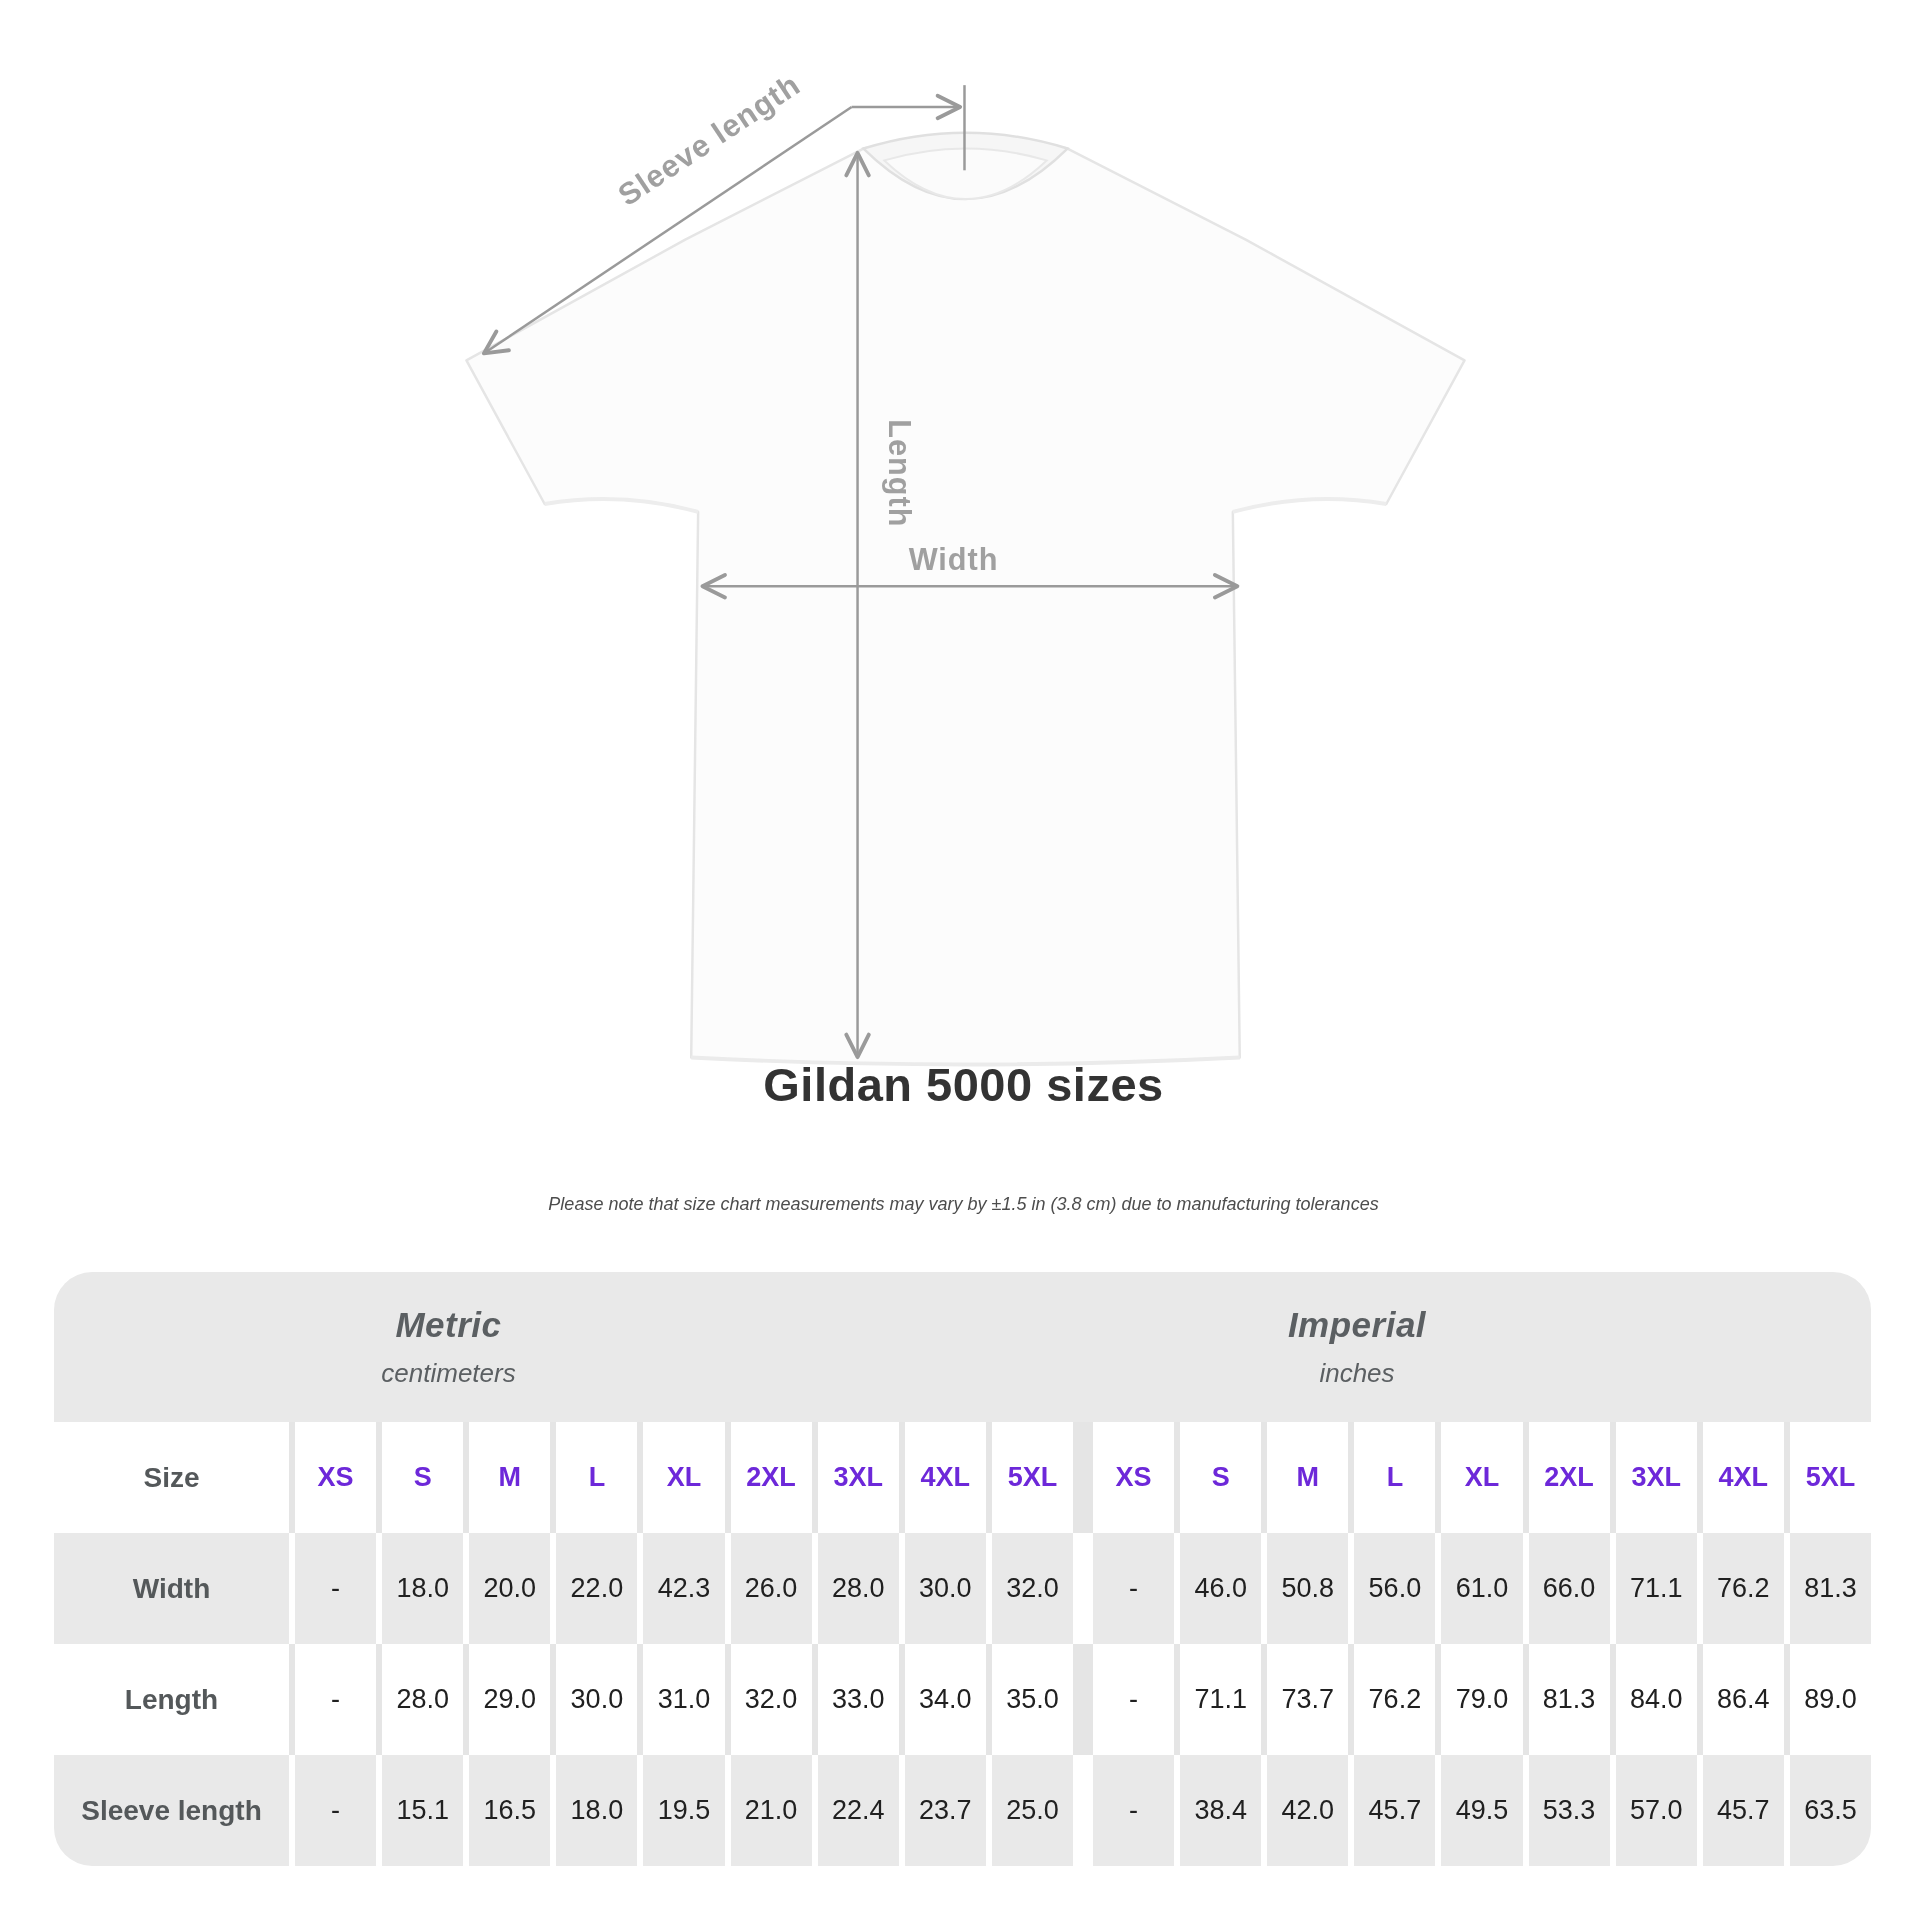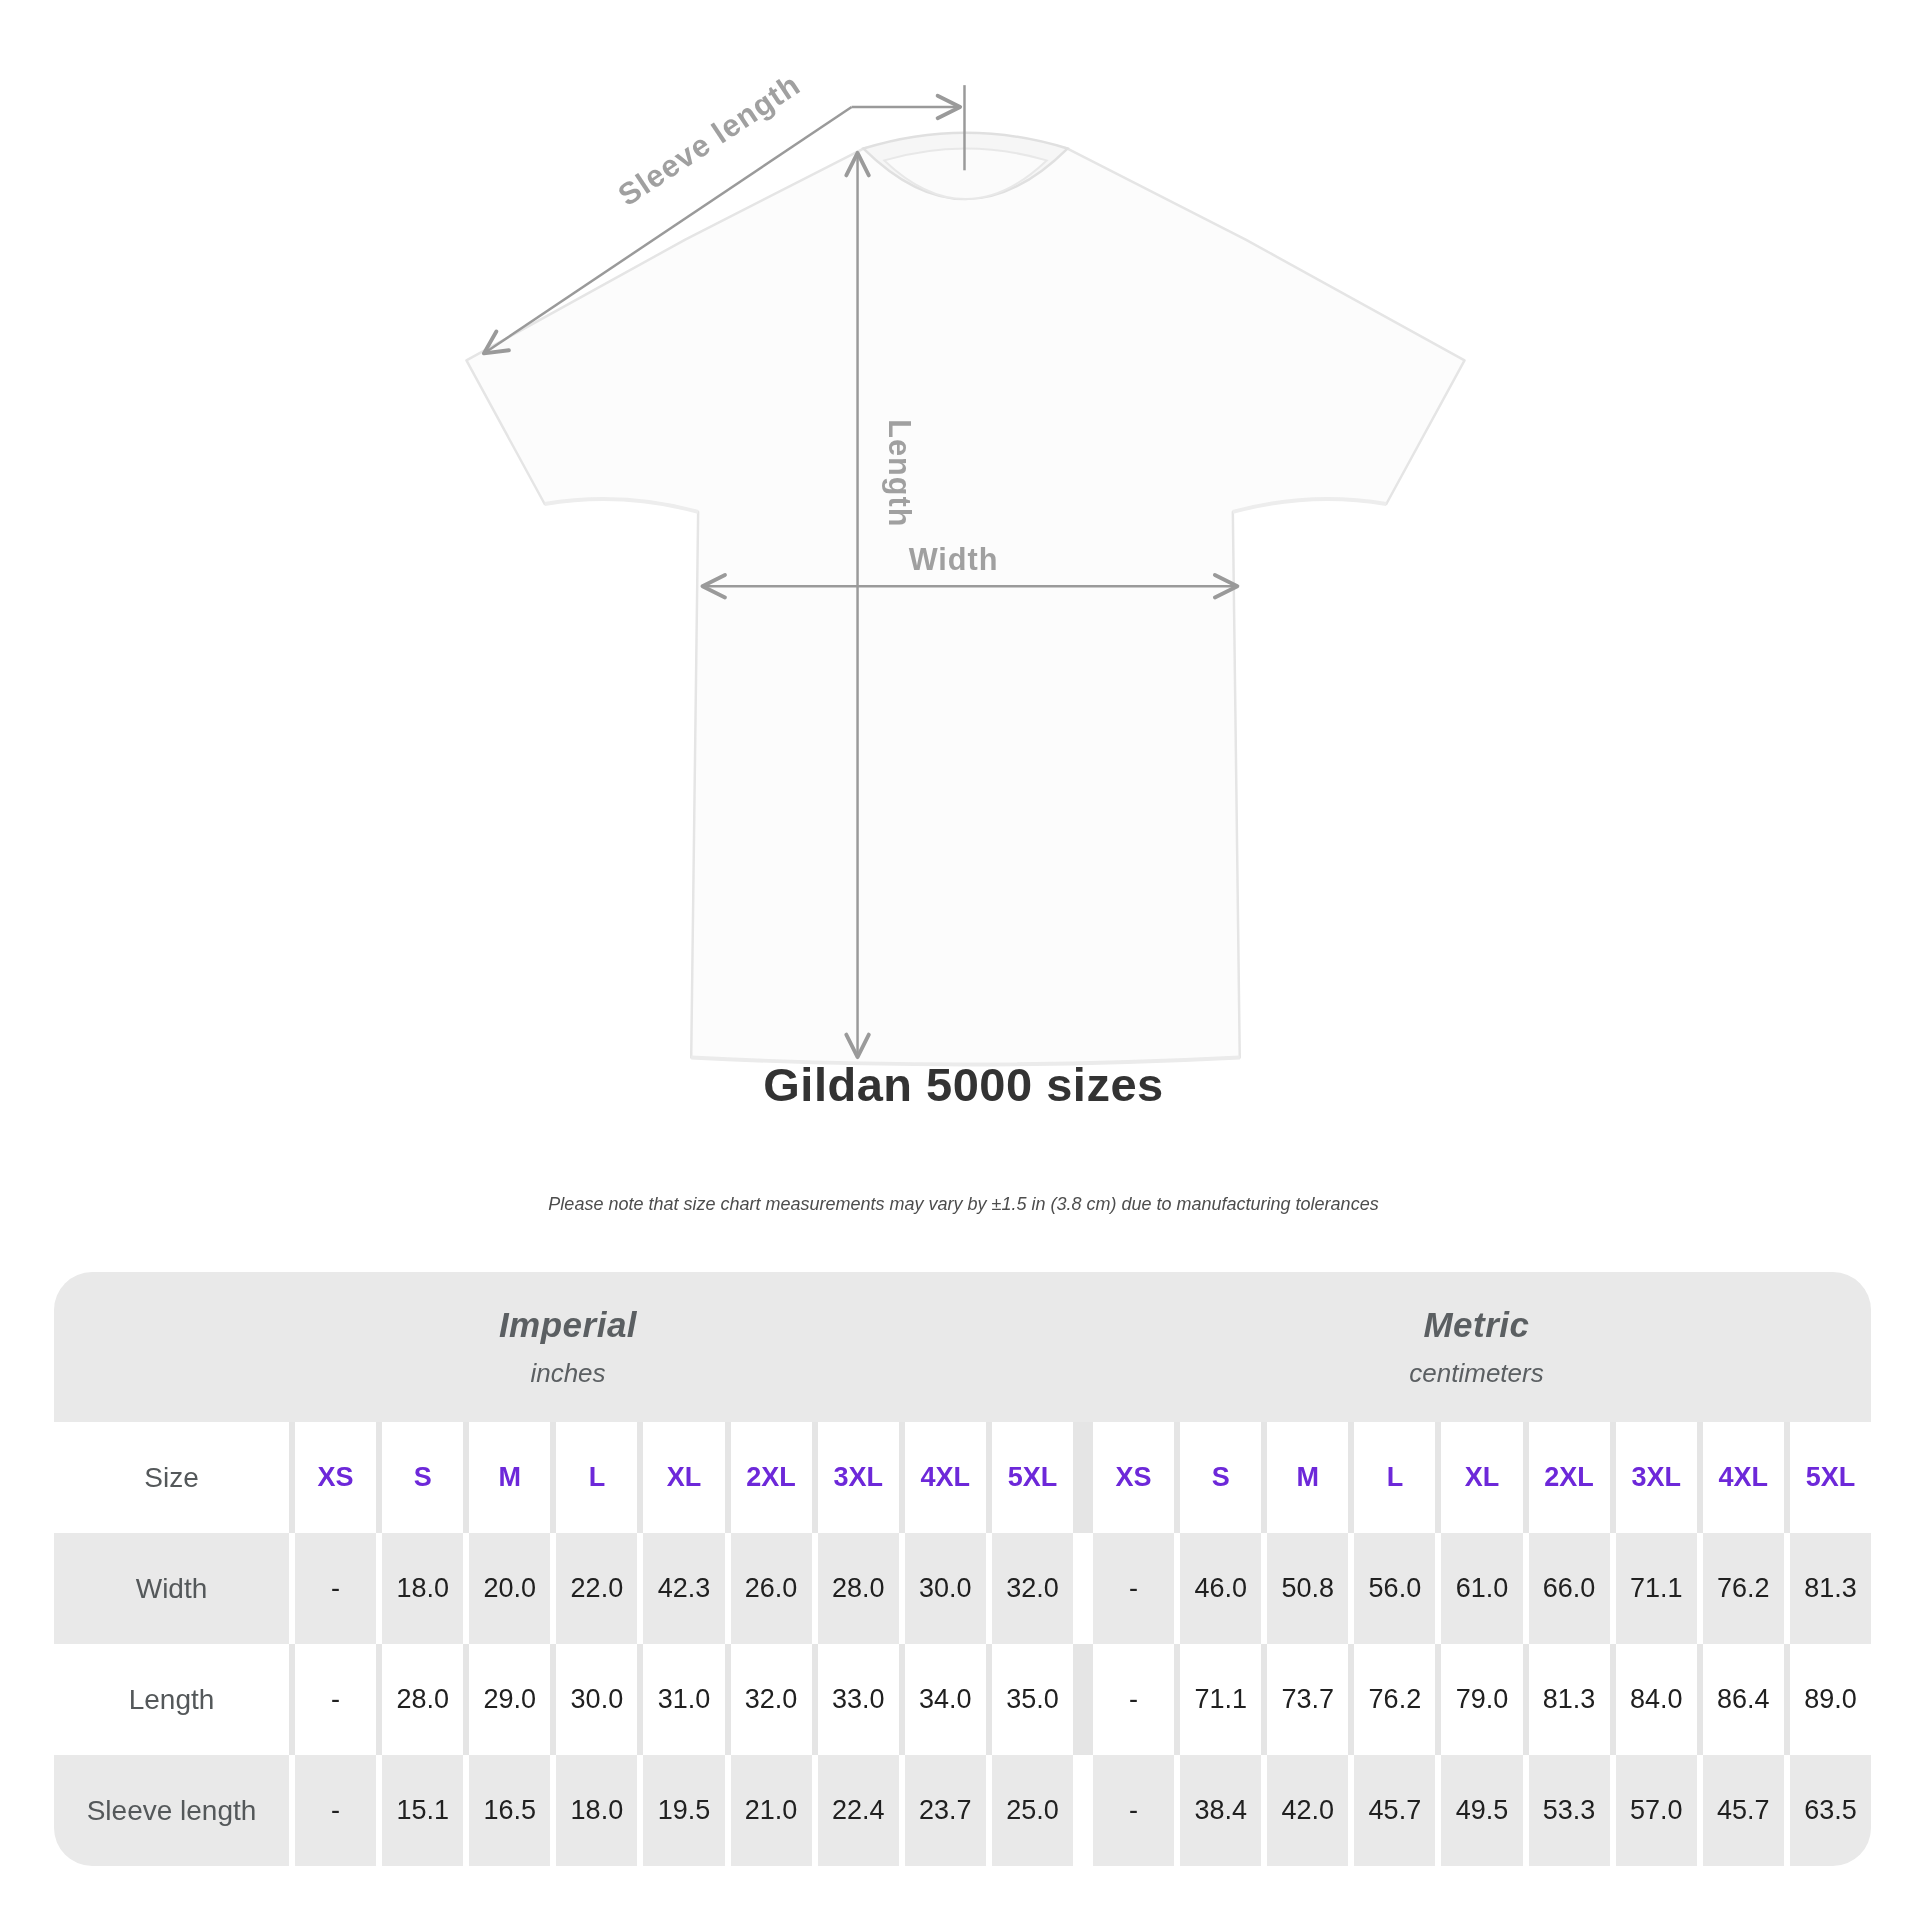--- a/index.html
+++ b/index.html
@@ -36,21 +36,21 @@
     grid-template-columns:235px repeat(9,1fr) 8px repeat(9,1fr);
     column-gap:6px;height:111px;
   }
   .trow-white{background:#e5e5e5;}
   .trow-white .tcell{background:#ffffff;}
   .trow-gray{background:#ffffff;}
   .trow-gray .tcell{background:#e9e9e9;}
   .tcell{display:flex;align-items:center;justify-content:center;}
   .tspacer{background:transparent;}
   .head-cell{font-size:27px;font-weight:bold;color:#6d28d9;}
-  .label-cell{font-size:28px;font-weight:normal;color:#54585a;}
+  .label-cell{font-size:28px;font-weight:bold;color:#54585a;}
   .value-cell{font-size:27px;color:#202020;}
 </style>
 </head>
 <body>
 
 <div class="shirt-wrap">
   <svg viewBox="0 0 1946 1120" xmlns="http://www.w3.org/2000/svg">
     <defs>
       <marker id="arr" viewBox="0 0 20 20" refX="17" refY="10" markerWidth="13" markerHeight="13" orient="auto-start-reverse">
         <path d="M4 3 L18 10 L4 17" fill="none" stroke="#9a9a9a" stroke-width="2.4" stroke-linecap="round" stroke-linejoin="round"></path>
@@ -95,27 +95,27 @@
     <text class="anno-label" text-anchor="middle" transform="translate(898,478) rotate(90)">Length</text>
     <text class="anno-label" text-anchor="middle" x="963" y="576">Width</text>
   </svg>
 </div>
 
 <div class="page-title">Gildan 5000 sizes</div>
 <div class="page-subtitle">Please note that size chart measurements may vary by ±1.5 in (3.8 cm) due to manufacturing tolerances</div>
 
 <div class="size-table">
   <div class="units-band">
+    <div class="unit-sec metric">
+      <div class="unit-label">Metric</div>
+      <div class="unit-sublabel">centimeters</div>
+    </div>
     <div class="unit-sec imperial">
       <div class="unit-label">Imperial</div>
       <div class="unit-sublabel">inches</div>
-    </div>
-    <div class="unit-sec metric">
-      <div class="unit-label">Metric</div>
-      <div class="unit-sublabel">centimeters</div>
     </div>
   </div>
   <div>
       <div class="trow trow-white">
         <div class="tcell label-cell">Size</div>
         <div class="tcell head-cell">XS</div>
         <div class="tcell head-cell">S</div>
         <div class="tcell head-cell">M</div>
         <div class="tcell head-cell">L</div>
         <div class="tcell head-cell">XL</div>

